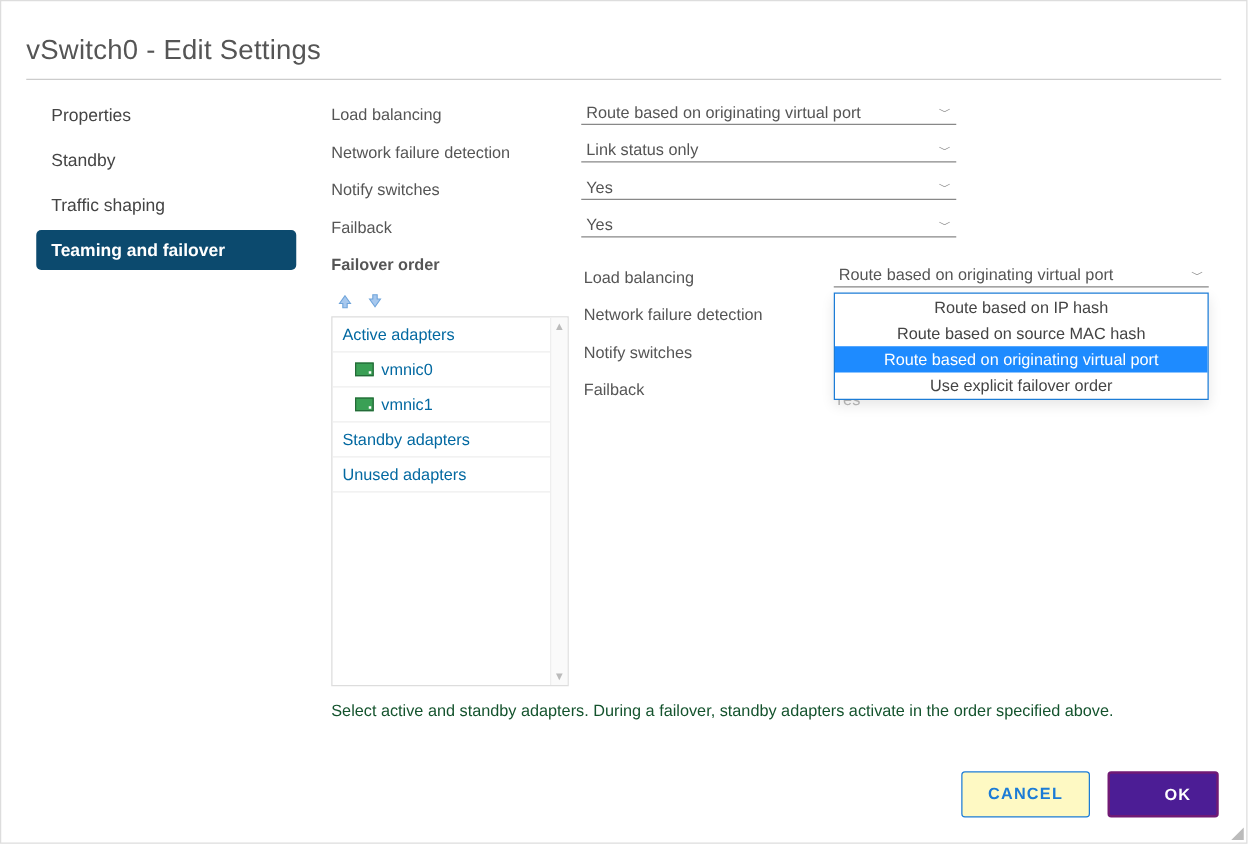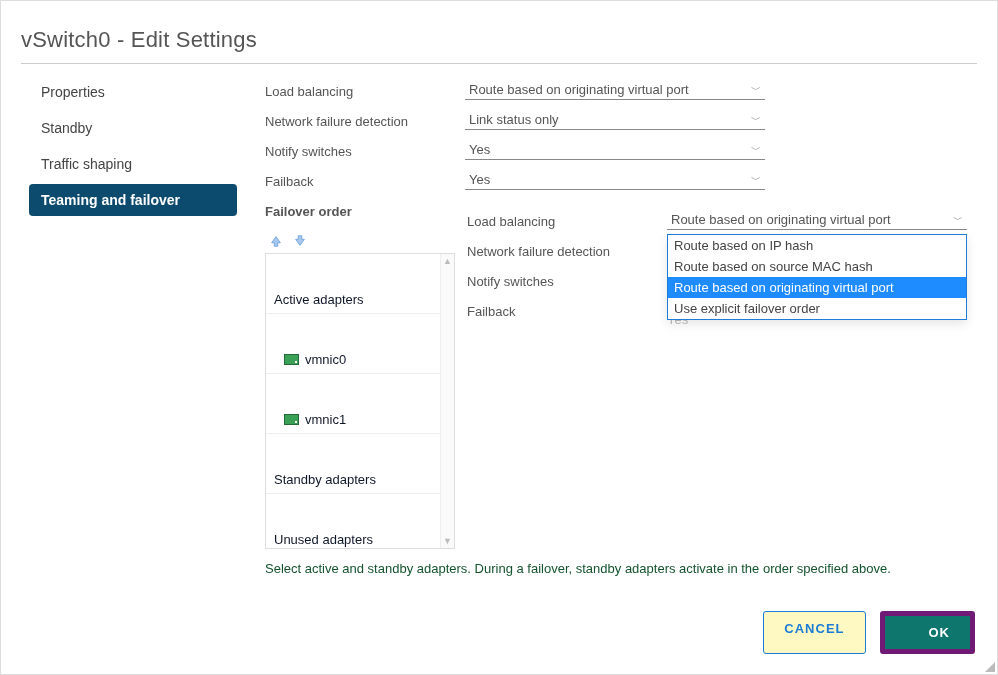--- a/index.html
+++ b/index.html
@@ -90,22 +90,21 @@
     flex: 0 0 auto;
     border: 1px solid #ddd;
     height: 296px;
     position: relative;
     overflow: hidden;
     font-size: 13px;
   }
   .adapter-list .section, .adapter-list .item {
     padding: 6px 8px;
     border-bottom: 1px solid #eee;
-    color: #0f172a;
-    margin-top: 32px;
+    color: #0369a1;
   }
   .adapter-list .item { padding-left: 18px; display: flex; align-items: center; gap: 6px; }
   .nic-icon { width: 15px; height: 11px; background: #3aa055; border: 1px solid #256a38; display: inline-block; position: relative; }
   .nic-icon::after { content:""; position:absolute; right:1px; bottom:1px; width:2px; height:2px; background:#fff; }
   .al-scroll { position:absolute; right:0; top:0; bottom:0; width:14px; background:#fafafa; border-left:1px solid #eee; }
   .al-scroll .arrow { position:absolute; left:0; right:0; text-align:center; font-size:9px; color:#bbb; }
   .al-scroll .up { top:2px; } .al-scroll .down { bottom:2px; }
   
   .nested-col {
     flex: 1 1 auto;
@@ -131,21 +130,21 @@
   .dropdown {
     position: absolute;
     top: 26px;
     left: 200px;
     width: 300px;
     background: #fff;
     border: 1px solid #1c7cd6;
     box-shadow: 0 4px 10px rgba(0,0,0,0.1);
     z-index: 20;
   }
-  .dropdown .opt { padding: 3px 6px; color: #444; }
+  .dropdown .opt { padding: 3px 6px; color: #444; text-align: center; }
   .dropdown .opt.sel { background: #1e8bff; color: #fff; }
   .ghost-yes {
     position:absolute; left:200px; top:86px; color:#bbb; font-size:13px;
   }
   .help-text {
     margin-top: 54px;
     font-size: 15px;
     color: #7a8594;
     border-left: 1px solid #e2e2e2;
     margin-left: -8px;
@@ -167,21 +166,21 @@
   }
   .btn {
     font-size: 13px;
     letter-spacing: 1px;
     padding: 9px 20px;
     border-radius: 3px;
     cursor: pointer;
     font-weight: 600;
   }
   .btn-secondary { background:#fef9c3; border:1px solid #1c7cd6; color:#1c7cd6; }
-  .btn-primary { background:#0f766e; border:5px solid #701a75; color:#fff;padding-left:44px; }
+  .btn-primary { background:#4c1d95; border:2px solid #701a75; color:#fff;padding-left:44px; }
   .resize { position:absolute; right:2px; bottom:2px; width:12px; height:12px; }
   .resize::before { content:""; position:absolute; right:0; bottom:0; width:0; height:0; border-right:10px solid #bbb; border-top:10px solid transparent; }
 </style>
 </head>
 <body>
 
 <div class="dialog">
   <div class="title">vSwitch0 - Edit Settings</div>
   <div class="hr"></div>
 

